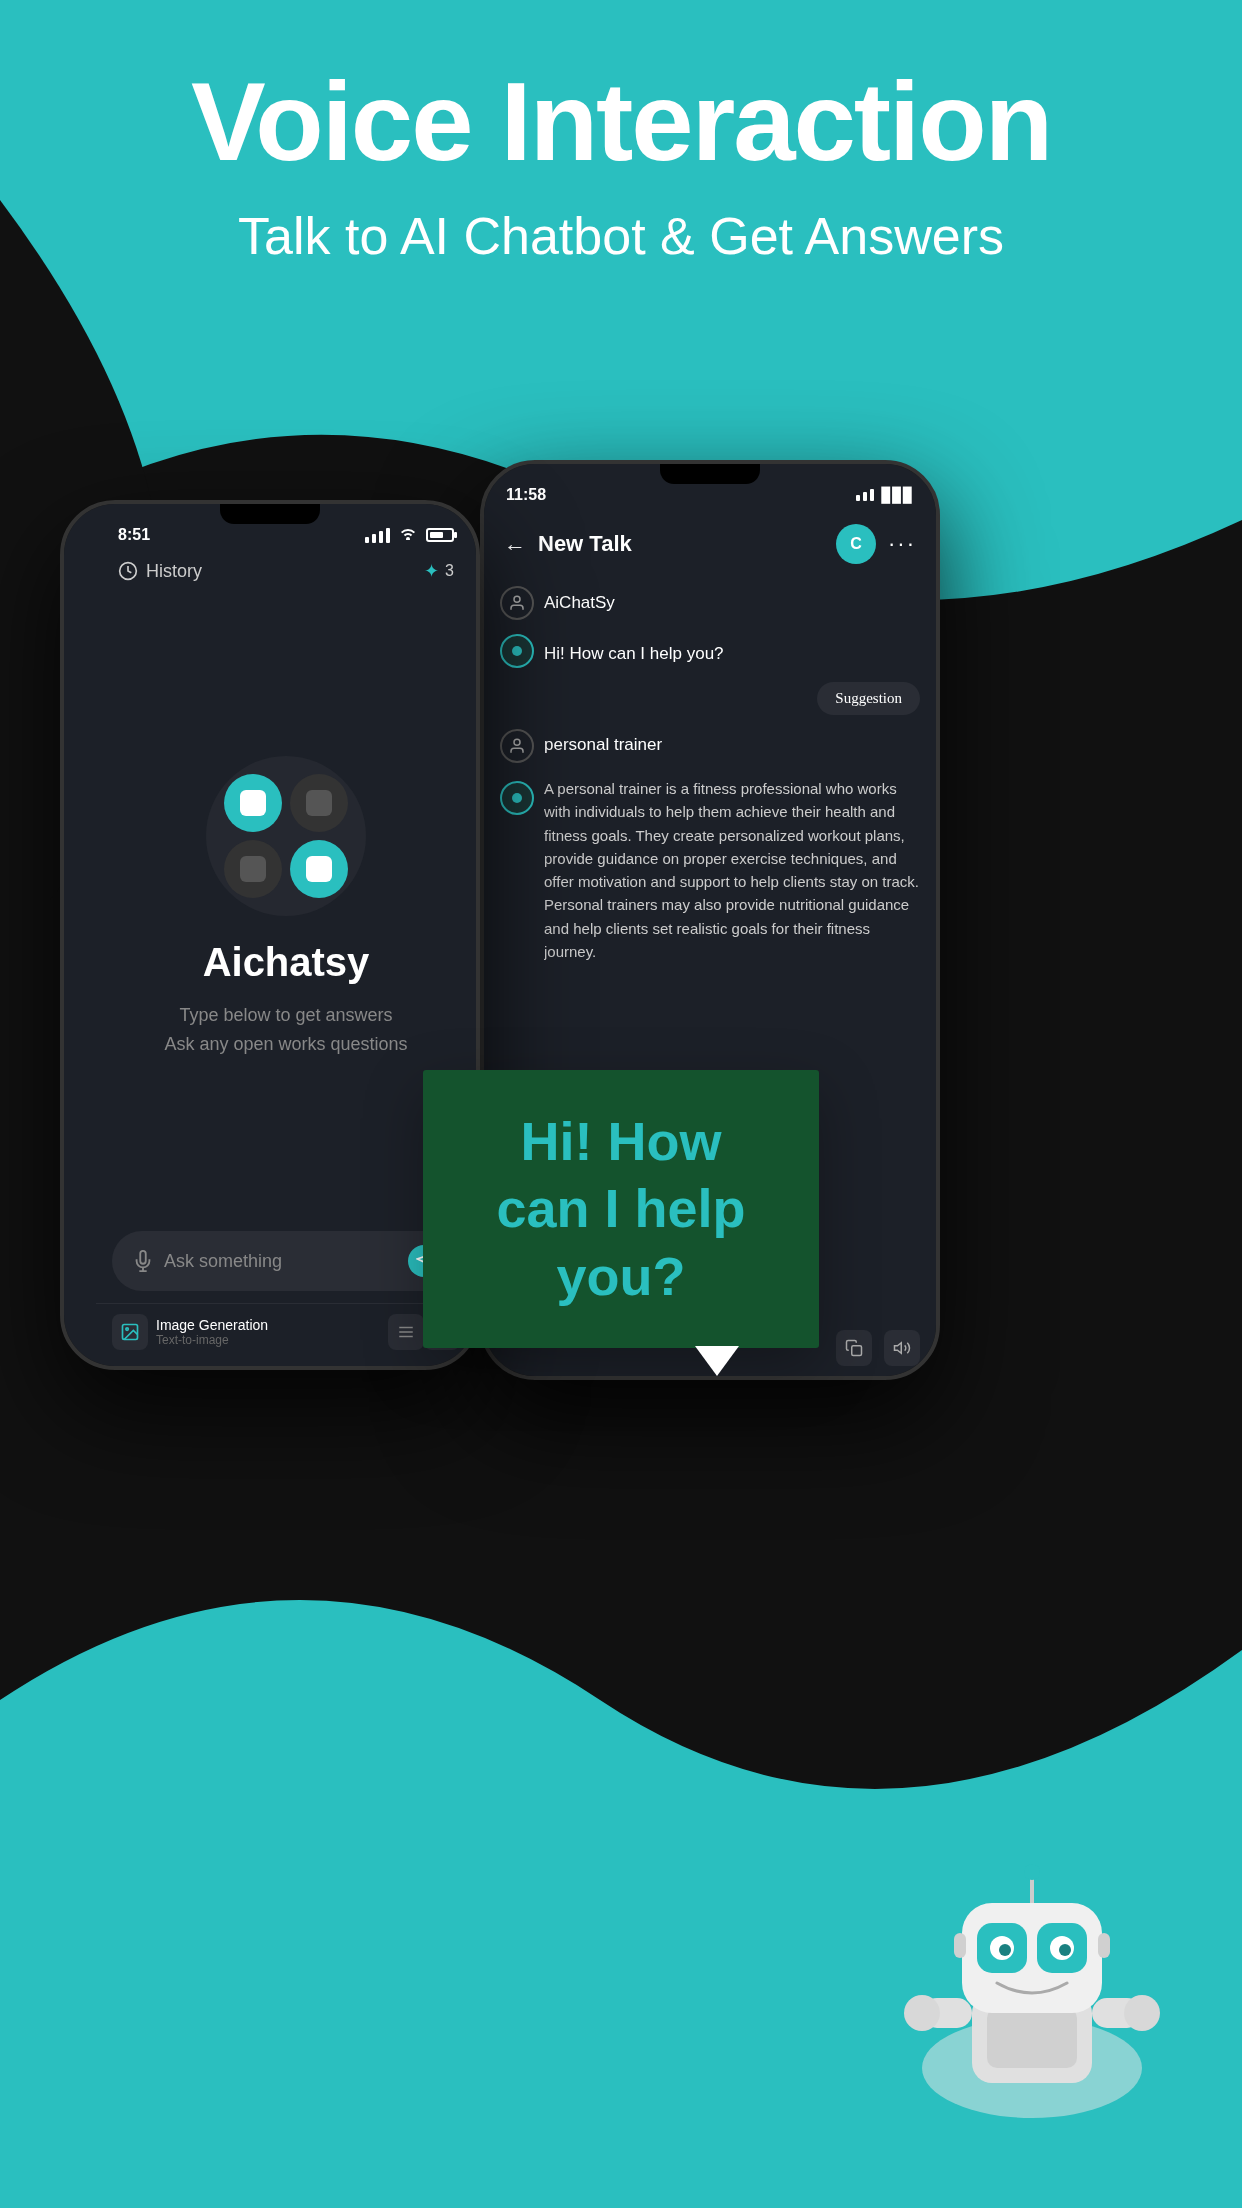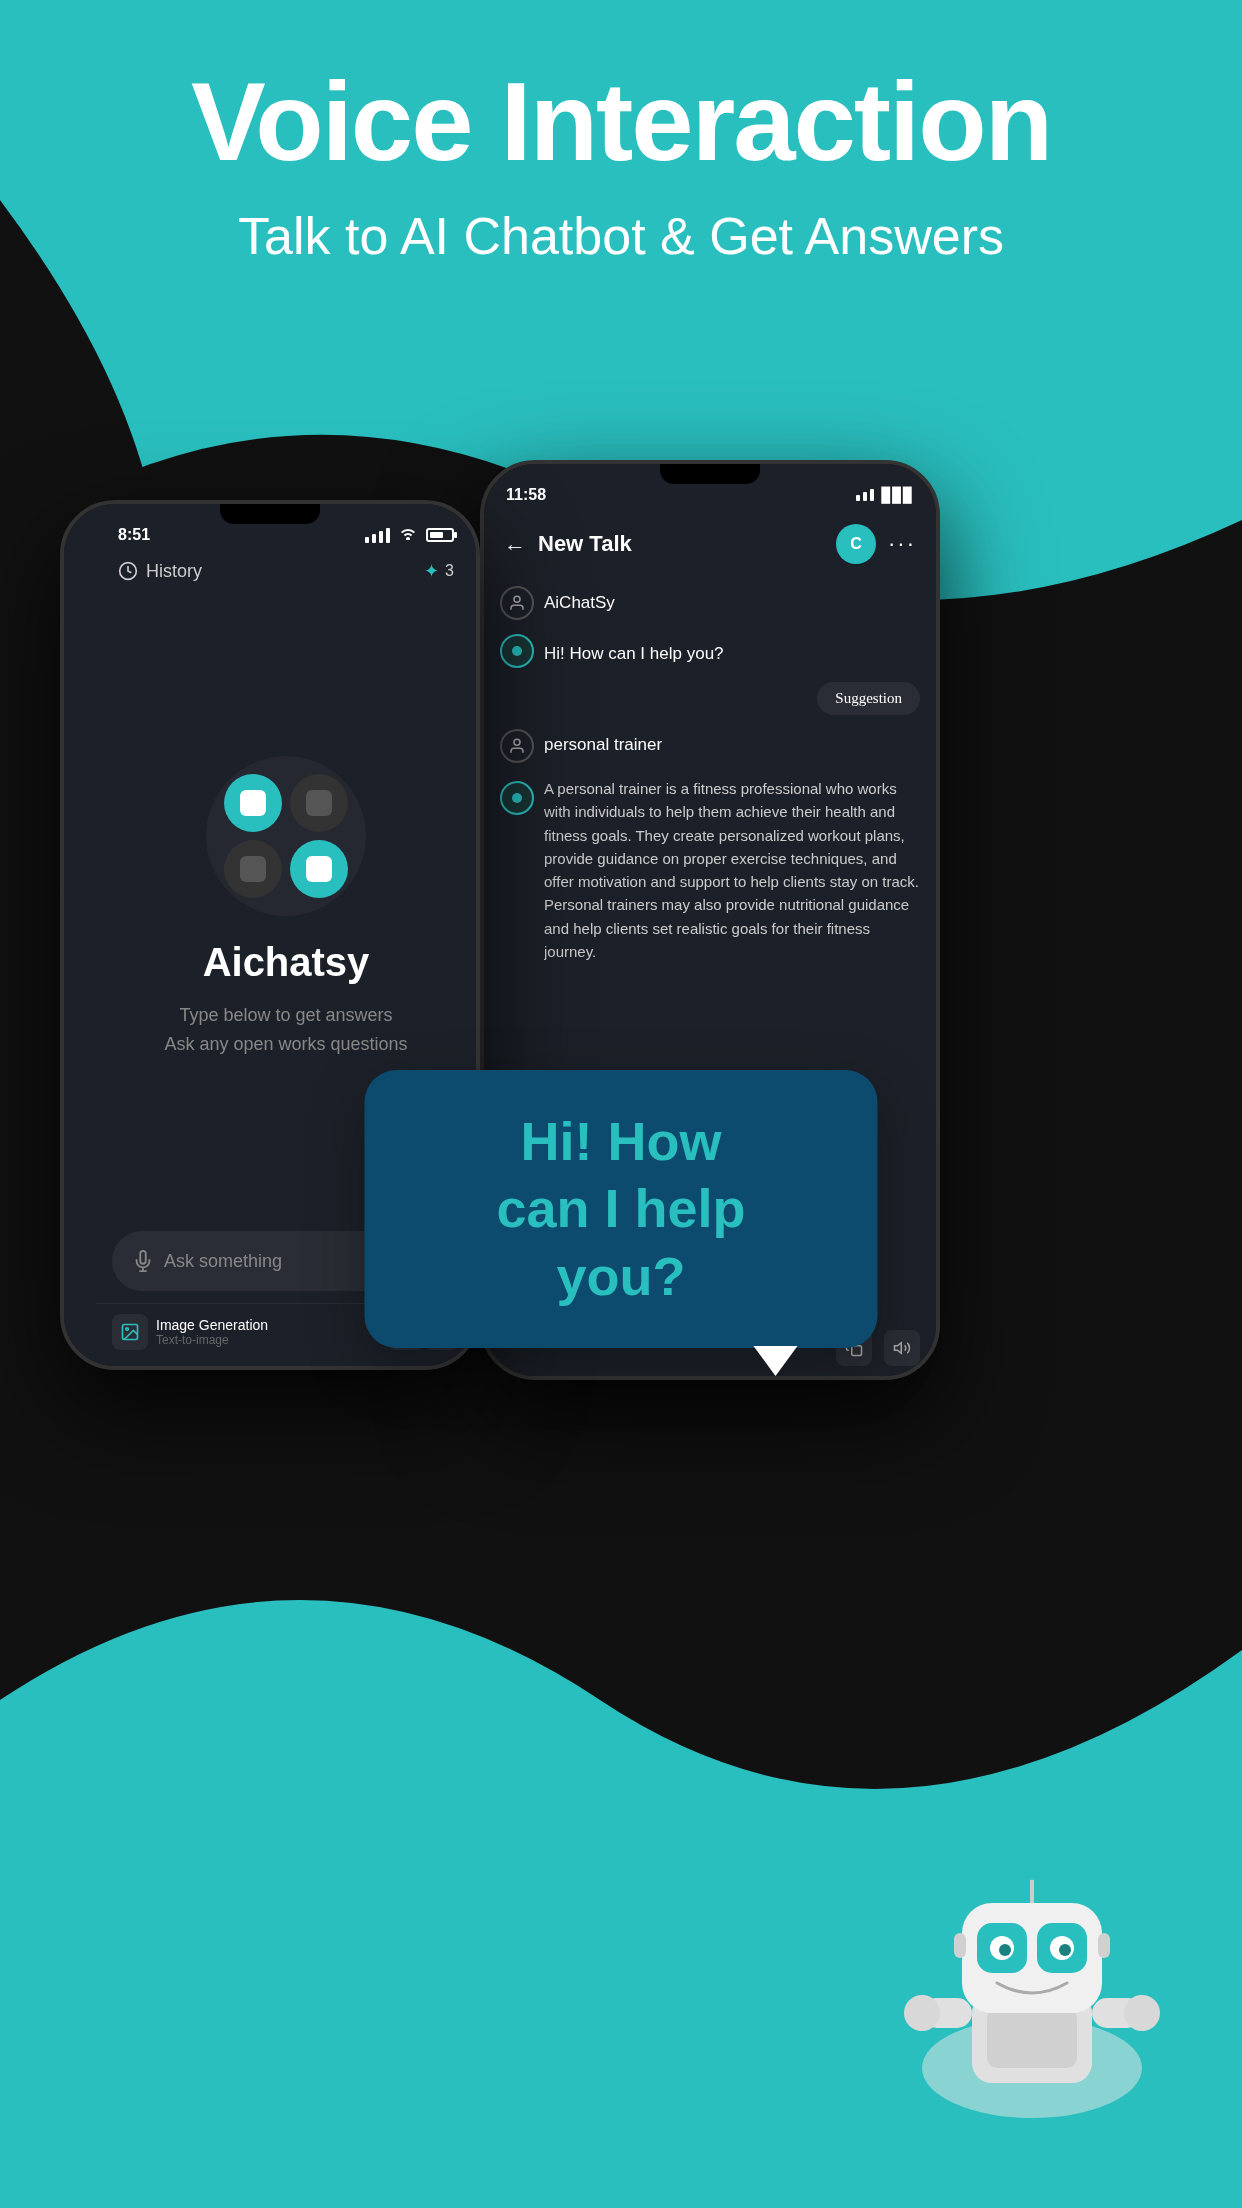--- a/index.html
+++ b/index.html
@@ -256,21 +256,21 @@
         <svg width="18" height="18" viewBox="0 0 24 24" fill="none" stroke="#aaa" stroke-width="2">
             <polygon points="11 5 6 9 2 9 2 15 6 15 11 19 11 5"></polygon>
             <path d="M19.07 4.93a10 10 0 0 1 0 14.14M15.54 8.46a5 5 0 0 1 0 7.07"></path>
           </svg>
       </div>
     </div>
 
   </div>
 </div>
 
-<div style="position:absolute;background:#0c4a6e;border-radius:32px;padding:38px 50px;width:513px;z-index:30;box-shadow:0 20px 60px rgba(0,0,0,0.3);bottom:860px;left:50%;transform:translateX(-50%);">
+<div style="position:absolute;background:#14532d;border-radius:3px;padding:38px 50px;width:396px;z-index:30;box-shadow:0 20px 60px rgba(0,0,0,0.3);bottom:860px;left:50%;transform:translateX(-50%);">
   <div style="position:absolute;bottom:-28px;right:80px;width:0;height:0;border-left:22px solid transparent;border-right:22px solid transparent;border-top:30px solid #fff;"></div>
   <p style="font-size:54px;font-weight:800;color:#2abfbf;text-align:center;line-height:1.25;">
     <span style="display:block;">Hi! How</span>
     <span style="display:block;">can I help</span>
     <span style="display:block;">you?</span>
   </p>
 </div>
 
 <div style="position:absolute;bottom:60px;right:50px;z-index:20;width:320px;height:320px;">
   <svg width="320" height="320" viewBox="0 0 320 320" xmlns="http://www.w3.org/2000/svg">

